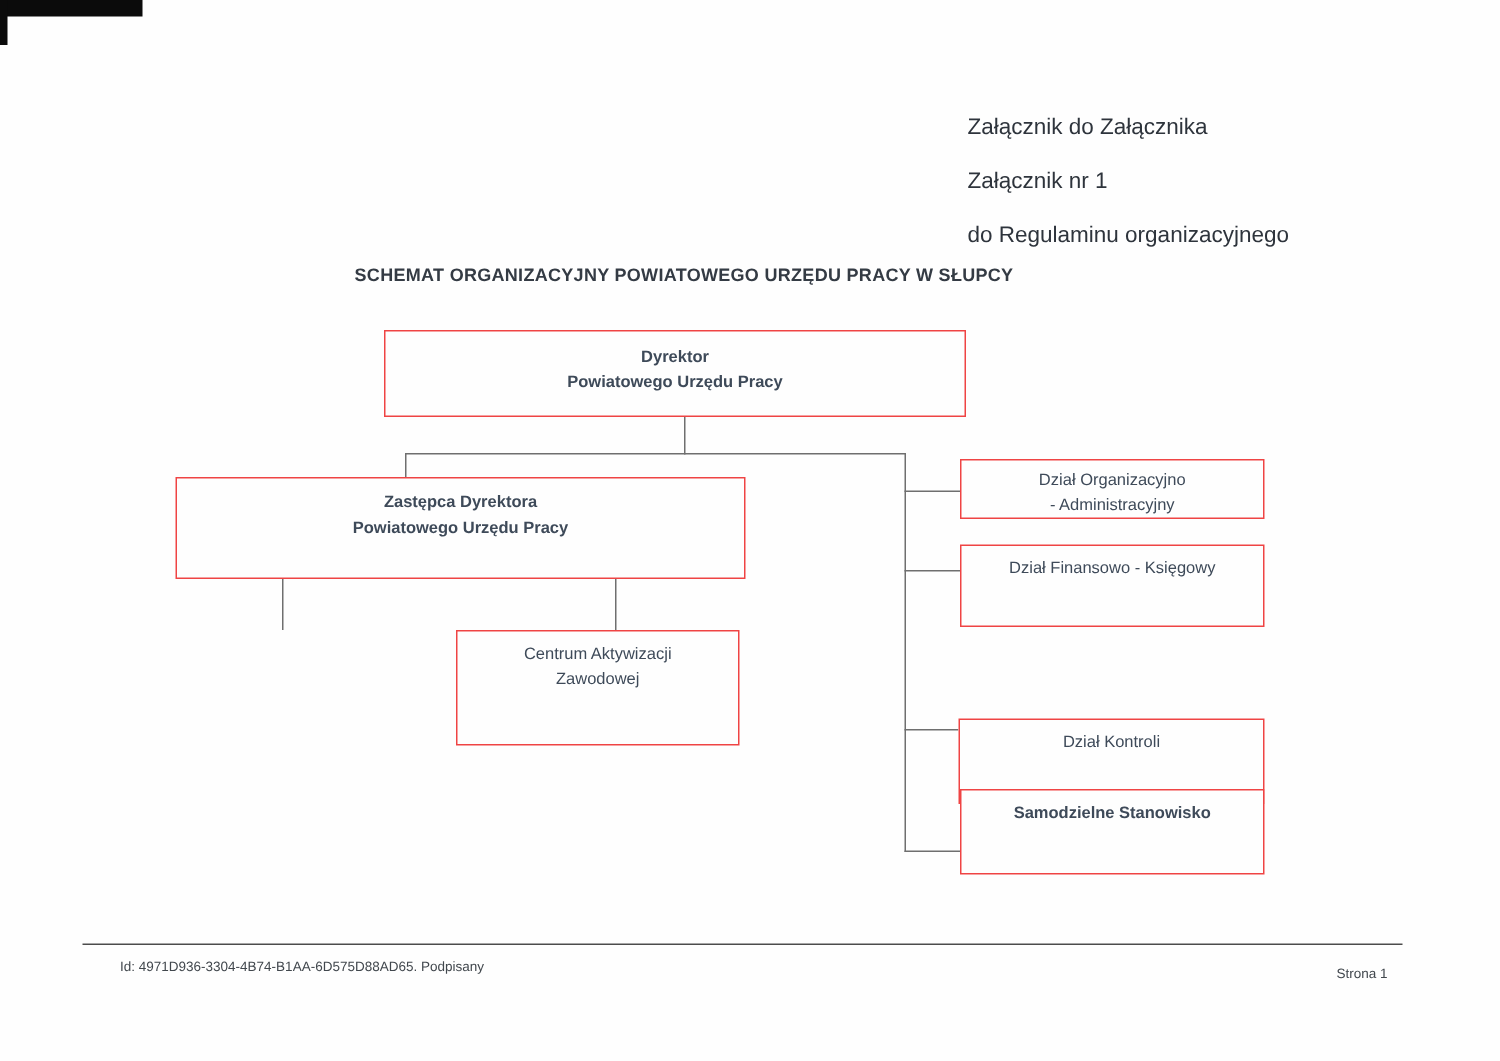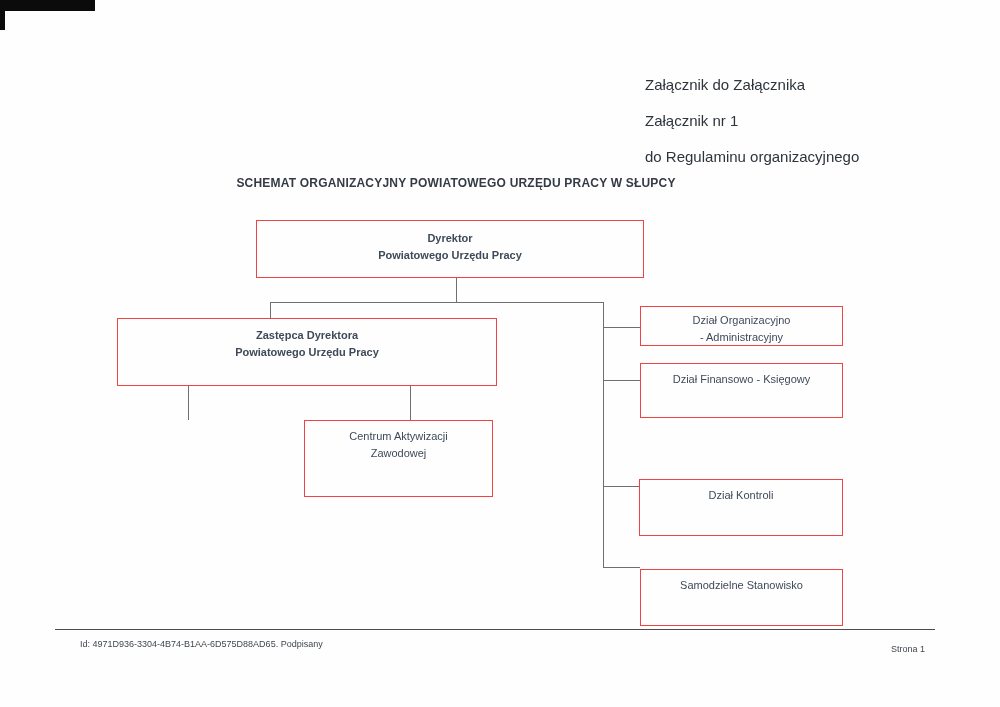--- a/index.html
+++ b/index.html
@@ -37,21 +37,21 @@
   .box .bl { display: block; }
   .bold { font-weight: bold; }
 
   .b-dyrektor   { left: 256px; top: 220px; width: 388px; height: 58px; padding-top: 9px; }
   .b-zastepca   { left: 117px; top: 318px; width: 380px; height: 68px; padding-top: 8px; }
   .b-ewidencji  { left: 115px; top: 420px; width: 170px; height: 62px; padding-top: 7px; }
   .b-centrum    { left: 304px; top: 420px; width: 189px; height: 77px; padding-top: 7px; }
   .b-org        { left: 640px; top: 306px; width: 203px; height: 40px; padding-top: 5px; }
   .b-fin        { left: 640px; top: 363px; width: 203px; height: 55px; padding-top: 7px; }
   .b-kontroli   { left: 639px; top: 457px; width: 204px; height: 57px; padding-top: 7px; margin-top: 22px; }
-  .b-sam        { left: 640px; top: 569px; width: 203px; height: 57px; padding-top: 7px; }
+  .b-sam        { left: 640px; top: 526px; width: 203px; height: 57px; padding-top: 7px; font-weight: bold; }
 
   
   .cl { position: absolute; background: #6f6f6f; }
   .c-v-dyr   { left: 456px; top: 277px; width: 1px;  height: 26px; }
   .c-h-main  { left: 270px; top: 302px; width: 334px; height: 1px; }
   .c-v-left  { left: 270px; top: 302px; width: 1px;  height: 17px; }
   .c-v-trunk { left: 603px; top: 302px; width: 1px;  height: 266px; }
   .c-s-org   { left: 603px; top: 327px; width: 37px; height: 1px; }
   .c-s-fin   { left: 603px; top: 380px; width: 37px; height: 1px; }
   .c-s-kon   { left: 603px; top: 486px; width: 36px; height: 1px; }

